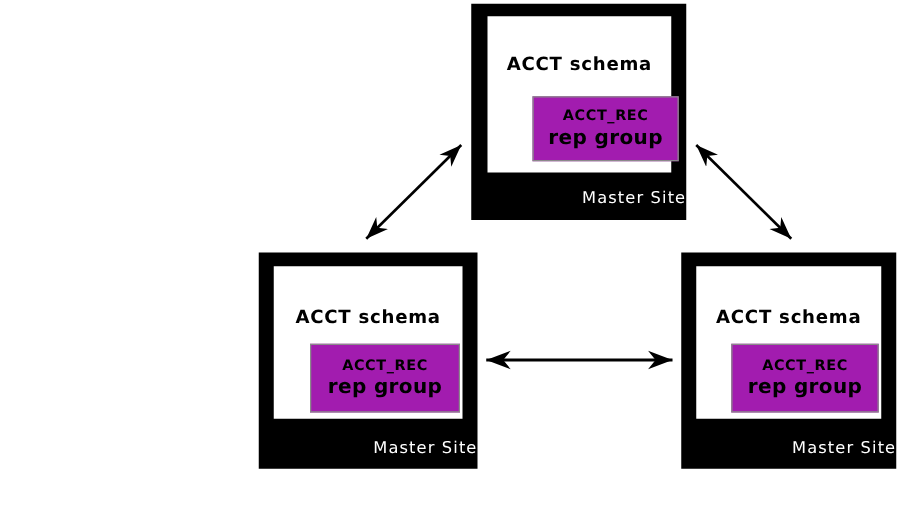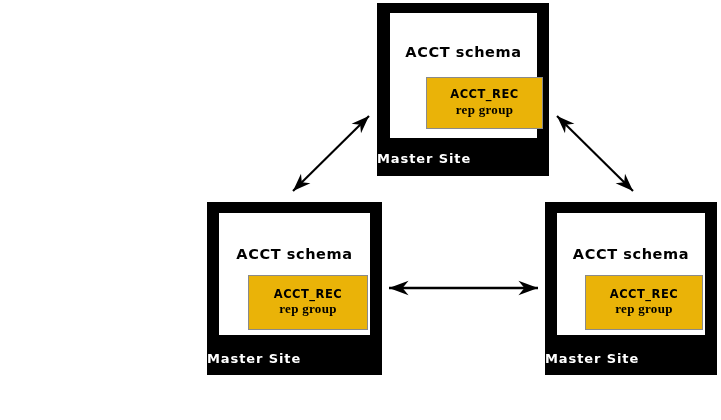--- a/index.html
+++ b/index.html
@@ -33,52 +33,51 @@
     right: 0;
     text-align: center;
     color: #000000;
     font-weight: bold;
     font-size: 14.5px;
     letter-spacing: 0.6px;
     white-space: nowrap;
   }
   .rep-box {
     position: absolute;
-    background: #eab308;
+    background: #a21caf;
     border: 1px solid #8a8a8a;
     box-sizing: border-box;
     display: flex;
     flex-direction: column;
     align-items: center;
     justify-content: center;
   }
   .rep-name {
     color: #000000;
     font-weight: bold;
     font-size: 11.5px;
     letter-spacing: 0.5px;
     line-height: 1.25;
     white-space: nowrap;
   }
   .rep-kind {
     color: #000000;
     font-weight: bold;
-    font-size: 13px;
+    font-size: 16px;
     letter-spacing: 0.3px;
     line-height: 1.3;
     white-space: nowrap;
-    font-family: Liberation Serif, serif;
   }
   .site-caption {
     position: absolute;
     left: 0;
     right: 0;
-    text-align: left;
+    text-align: right;
     color: #ffffff;
-    font-weight: bold;
+    font-weight: normal;
     font-size: 13px;
     letter-spacing: 0.9px;
     white-space: nowrap;
   }
 
   
   #box-top        { left: 377px; top: 3px;   width: 172px; height: 173px; }
   #box-top .site-inner    { left: 13px; top: 10px; width: 147px; height: 125px; }
   #box-top .schema-label  { top: 31px; }
   #box-top .rep-box       { left: 36px; top: 64px; width: 117px; height: 52px; }

